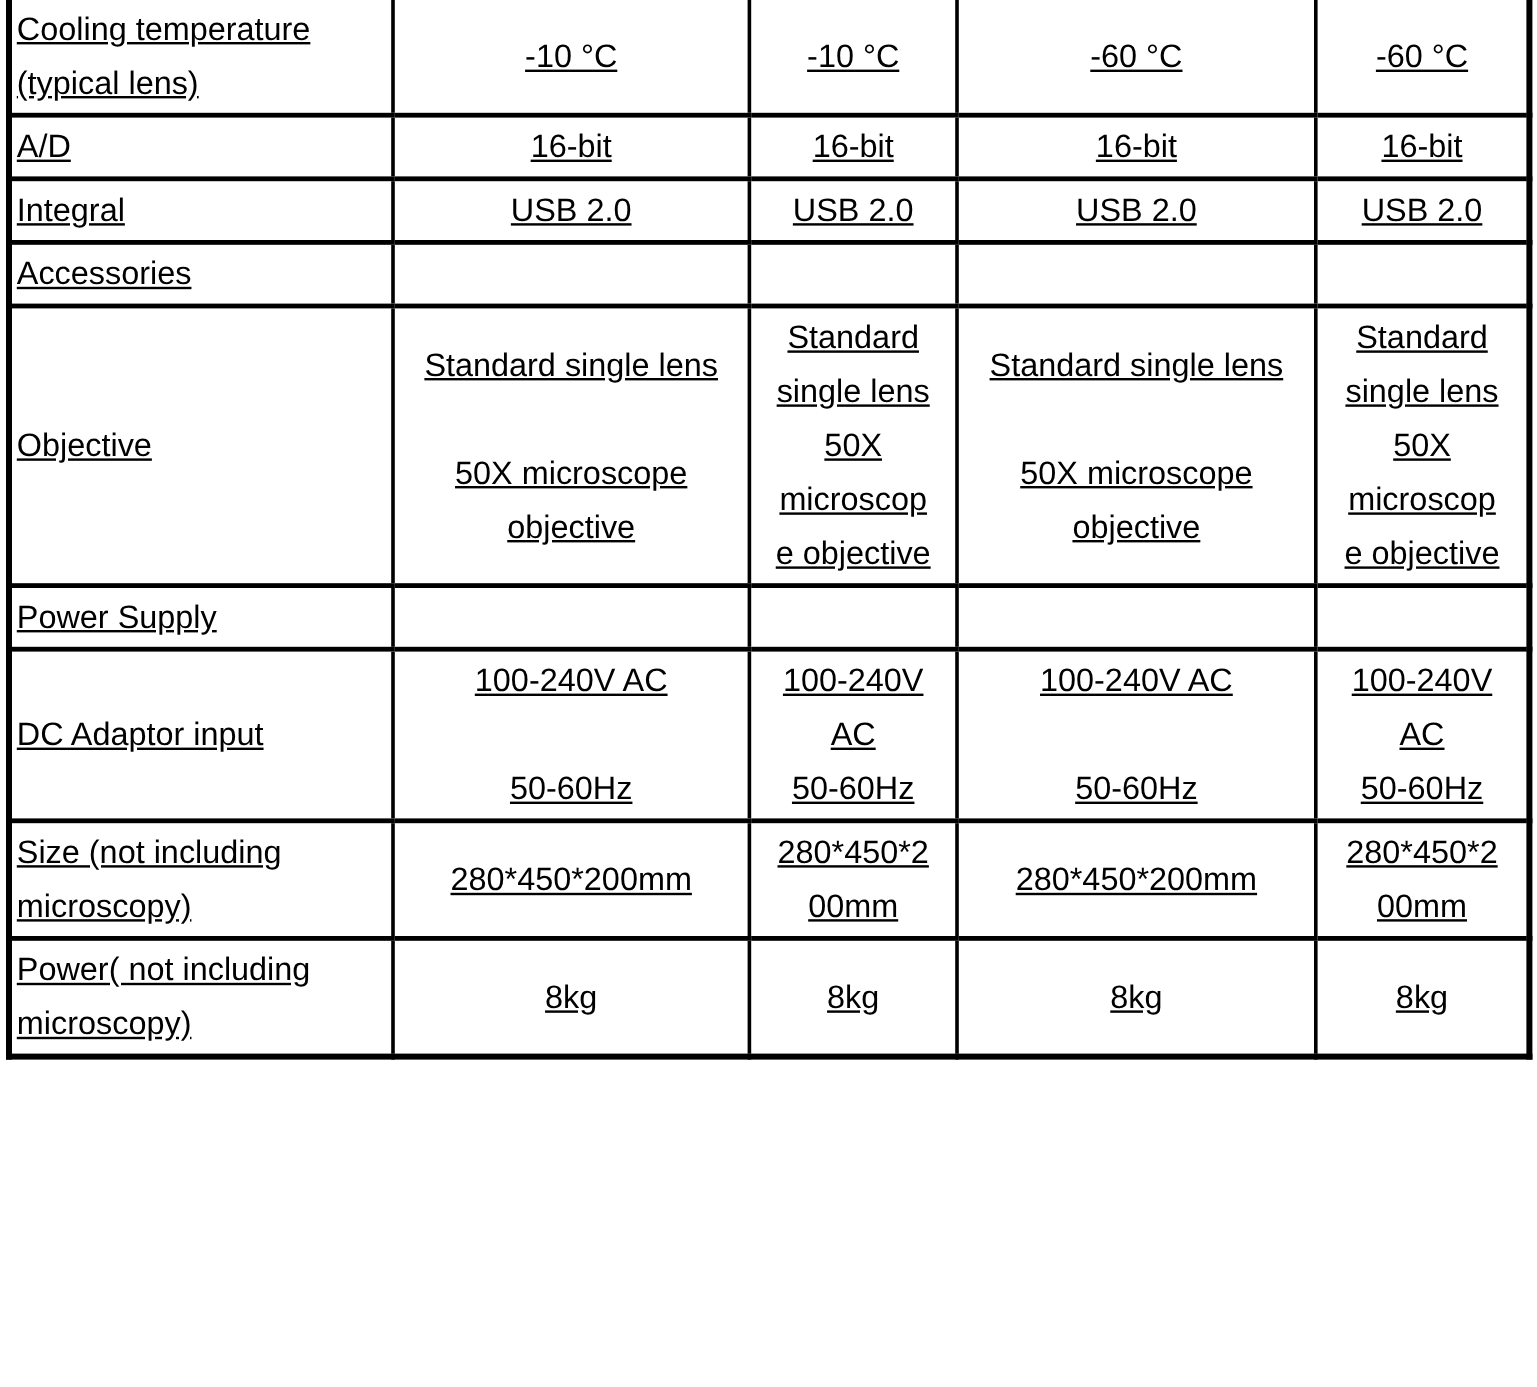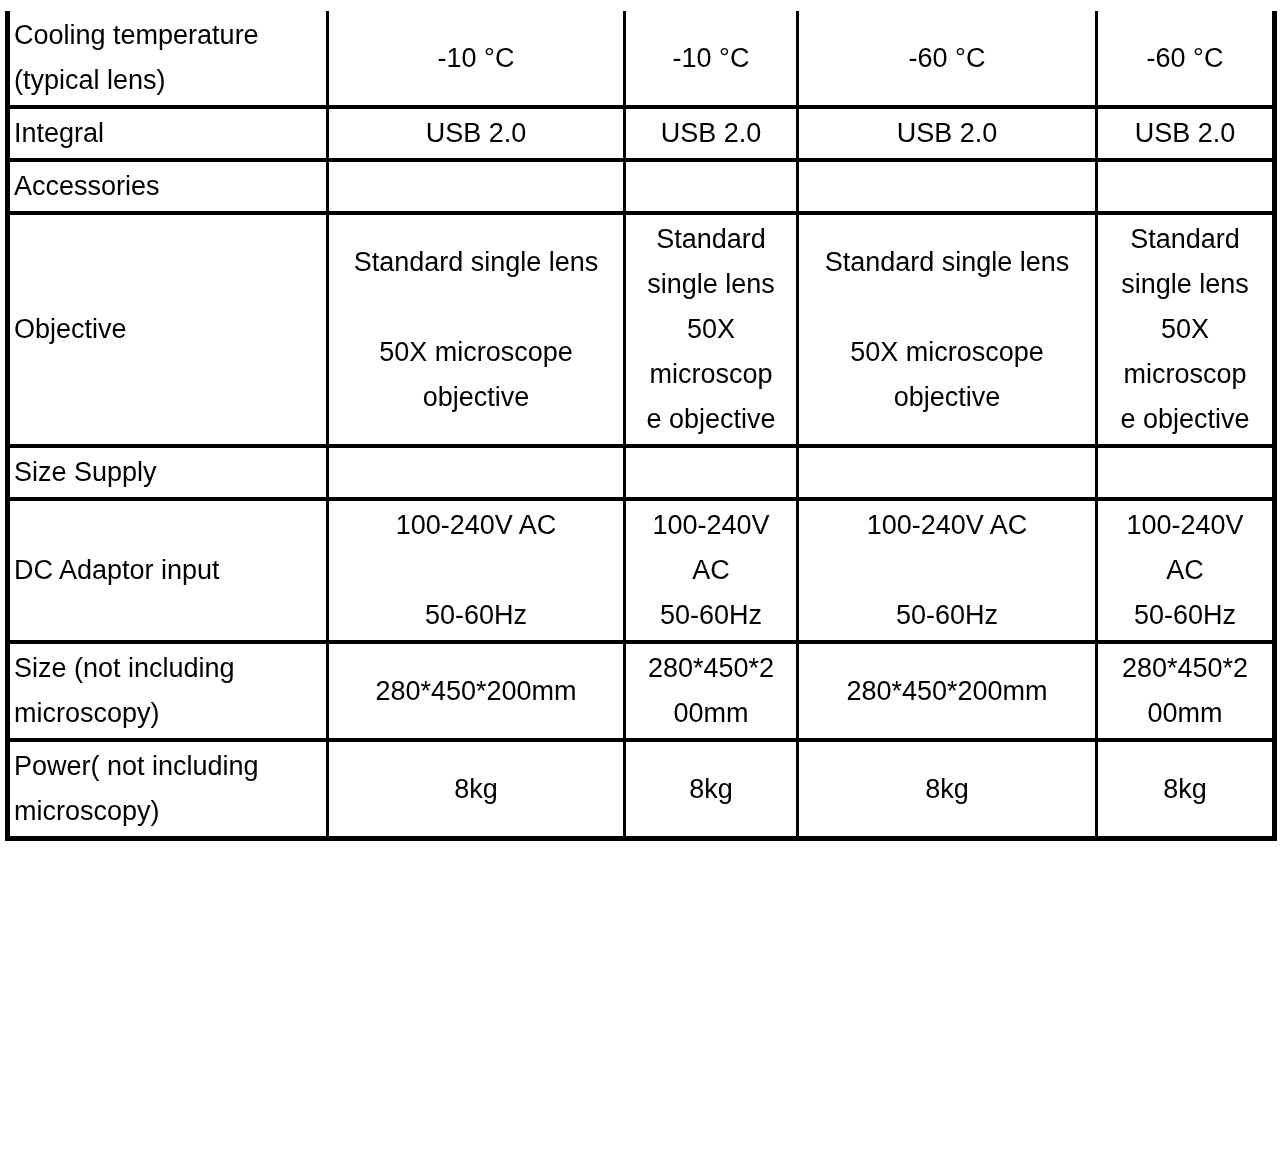--- a/index.html
+++ b/index.html
@@ -9,26 +9,27 @@
     width: 1281px;
     height: 1156px;
     background: #ffffff;
     font-family: "Liberation Sans", sans-serif;
     color: #000000;
     overflow: hidden;
   }
   table.spec-table {
     position: absolute;
     left: 5px;
-    top: 11px;
+    top: 0;
     width: 1270px;
     border-collapse: collapse;
     table-layout: fixed;
     border: 5px solid #000000;
     border-top: none; 
+    text-decoration: underline;
   }
   table.spec-table td {
     border: 3px solid #000000;
     border-top-width: 4px;
     border-bottom-width: 4px;
     vertical-align: middle;
     padding: 2px 4px;
     font-size: 27px;
     color: #000000;
     background: #ffffff;
@@ -75,20 +76,37 @@
           </td>
           <td class="value-cell">
             <div class="line">-60 °C</div>
           </td>
           <td class="value-cell">
             <div class="line">-60 °C</div>
           </td>
         </tr>
         <tr>
           <td class="label-cell">
+            <div class="line">A/D</div>
+          </td>
+          <td class="value-cell">
+            <div class="line">16-bit</div>
+          </td>
+          <td class="value-cell">
+            <div class="line">16-bit</div>
+          </td>
+          <td class="value-cell">
+            <div class="line">16-bit</div>
+          </td>
+          <td class="value-cell">
+            <div class="line">16-bit</div>
+          </td>
+        </tr>
+        <tr>
+          <td class="label-cell">
             <div class="line">Integral</div>
           </td>
           <td class="value-cell">
             <div class="line">USB 2.0</div>
           </td>
           <td class="value-cell">
             <div class="line">USB 2.0</div>
           </td>
           <td class="value-cell">
             <div class="line">USB 2.0</div>
@@ -140,21 +158,21 @@
           <td class="value-cell">
             <div class="line">Standard</div>
             <div class="line">single lens</div>
             <div class="line">50X</div>
             <div class="line">microscop</div>
             <div class="line">e objective</div>
           </td>
         </tr>
         <tr>
           <td class="label-cell">
-            <div class="line">Size Supply</div>
+            <div class="line">Power Supply</div>
           </td>
           <td class="value-cell">
             <div class="line"></div>
           </td>
           <td class="value-cell">
             <div class="line"></div>
           </td>
           <td class="value-cell">
             <div class="line"></div>
           </td>

